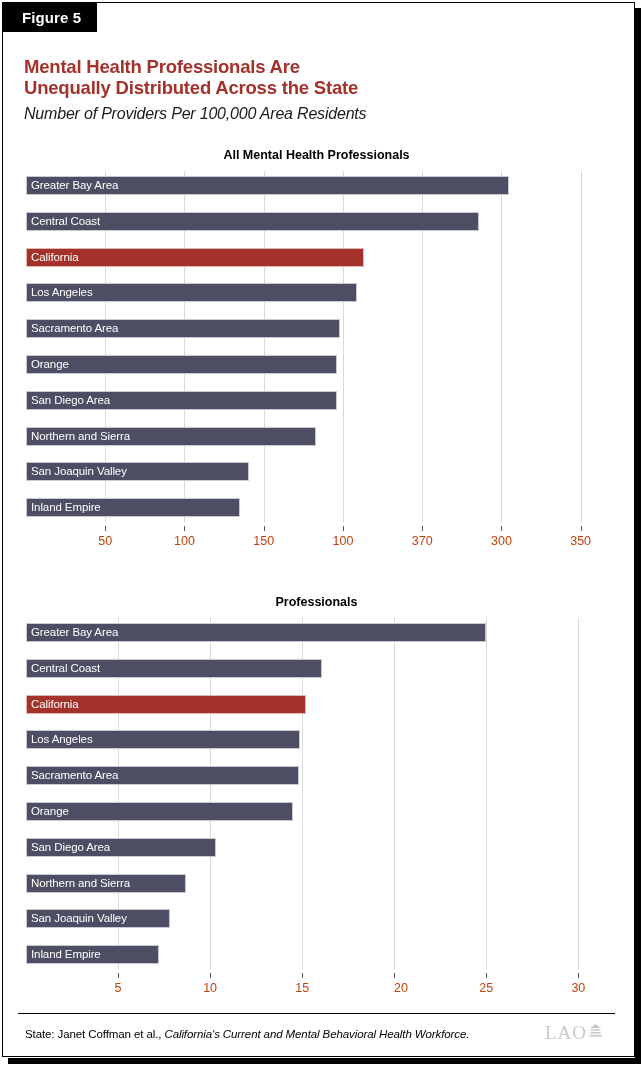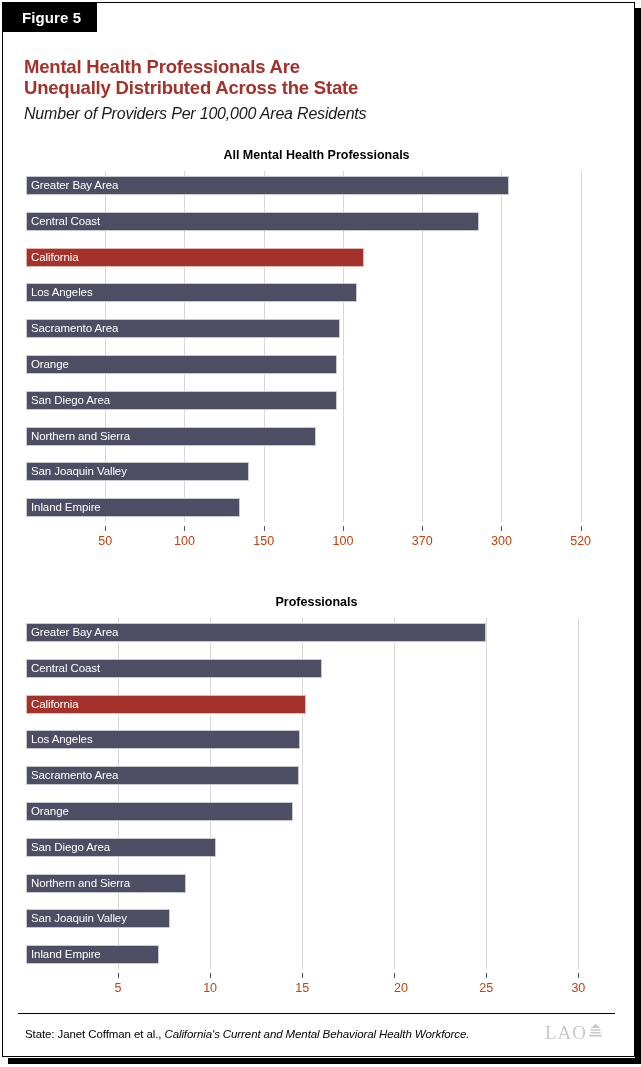--- a/index.html
+++ b/index.html
@@ -256,21 +256,21 @@
         <div class="tick-label" style="left: 158.47px; top: 363px;">100</div>
         <div class="tick" style="left: 237.705px; top: 355px;"></div>
         <div class="tick-label" style="left: 237.705px; top: 363px;">150</div>
         <div class="tick" style="left: 316.94px; top: 355px;"></div>
         <div class="tick-label" style="left: 316.94px; top: 363px;">100</div>
         <div class="tick" style="left: 396.175px; top: 355px;"></div>
         <div class="tick-label" style="left: 396.175px; top: 363px;">370</div>
         <div class="tick" style="left: 475.41px; top: 355px;"></div>
         <div class="tick-label" style="left: 475.41px; top: 363px;">300</div>
         <div class="tick" style="left: 554.645px; top: 355px;"></div>
-        <div class="tick-label" style="left: 554.645px; top: 363px;">520</div>
+        <div class="tick-label" style="left: 554.645px; top: 363px;">350</div>
       </div>
   </div>
 
   <div class="panel" id="panel-1" style="top:595px;">
     <div class="panel-title">Professionals</div>
     <div class="plot" id="plot-1" style="width: 580px; height: 385px; margin-left: 26px;">
         <div class="gridline" style="left: 92.0635px; height: 351px;"></div>
         <div class="gridline" style="left: 184.127px; height: 351px;"></div>
         <div class="gridline" style="left: 276.19px; height: 351px;"></div>
         <div class="gridline" style="left: 368.254px; height: 351px;"></div>

